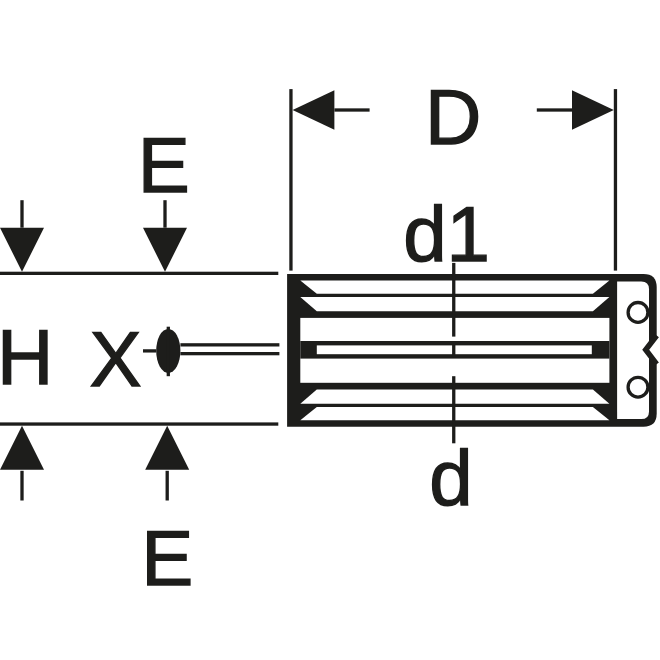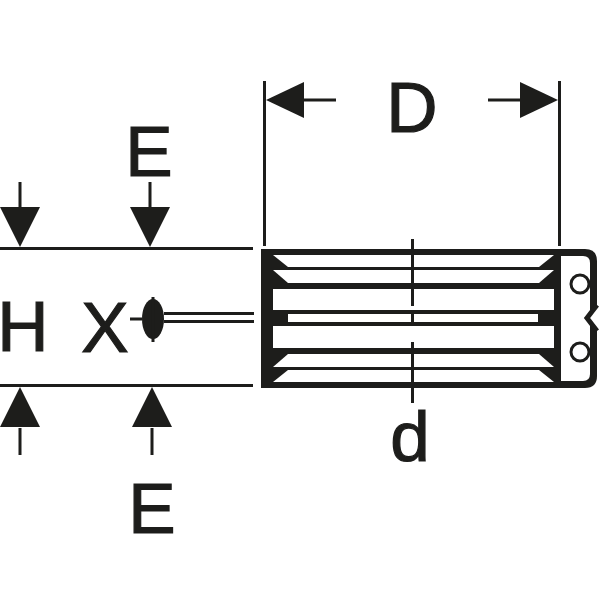--- a/index.html
+++ b/index.html
@@ -75,14 +75,15 @@
       <rect x="411" y="313" width="3" height="12"></rect>
       <rect x="411" y="342" width="3" height="61"></rect>
     </g>
   </svg>
 
   <div class="dim-label" style="left:149px;top:151px;">E</div>
   <div class="dim-label" style="left:152px;top:508px;">E</div>
   <div class="dim-label" style="left:23px;top:326px;">H</div>
   <div class="dim-label" style="left:105px;top:327px;">X</div>
   <div class="dim-label" style="left:412px;top:107px;">D</div>
+  <div class="dim-label" style="left:406px;top:214px;">d1</div>
   <div class="dim-label" style="left:410px;top:436px;">d</div>
 </div>
 
 </body></html>

